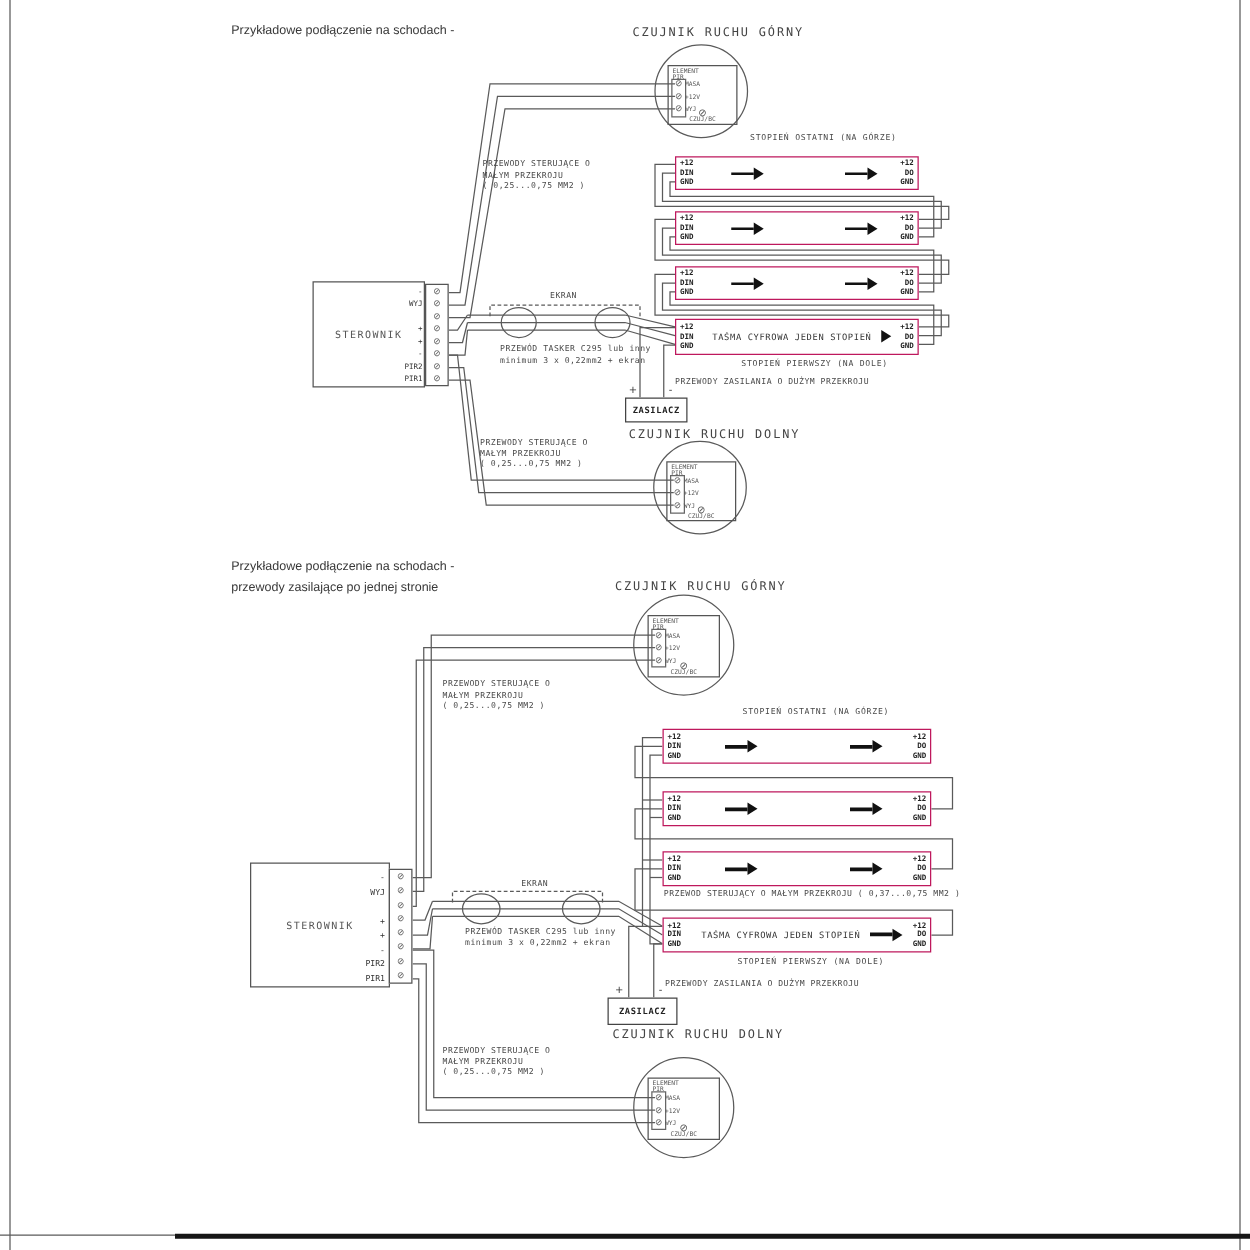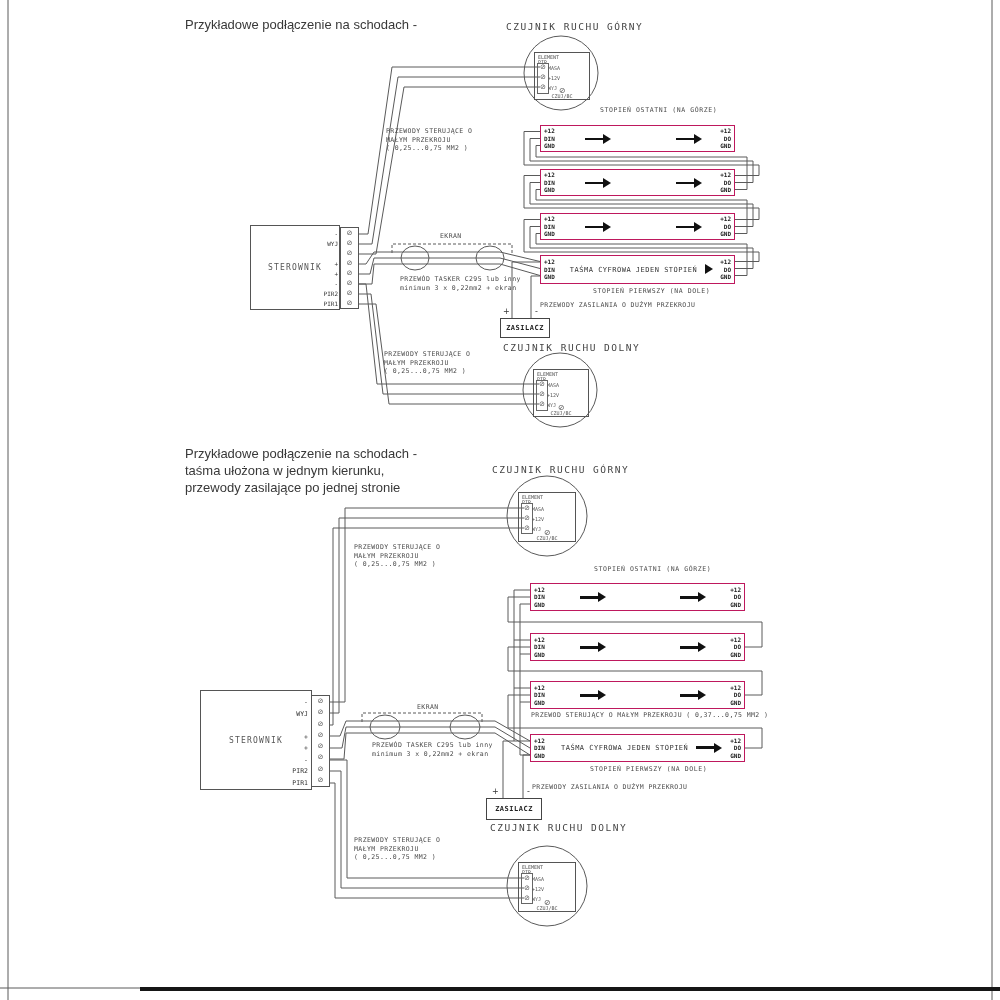--- a/index.html
+++ b/index.html
@@ -2,21 +2,21 @@
 <html><head>
 <meta charset="utf-8">
 <style>
   html,body{margin:0;padding:0;background:#fff;}
   .page{position:relative;width:1000px;height:1000px;background:#ffffff;overflow:hidden;
         font-family:"DejaVu Sans Mono",monospace;}
   svg.wires{position:absolute;left:0;top:0;width:1000px;height:1000px;}
   svg.wires polyline, svg.wires line, svg.wires circle, svg.wires ellipse{
     fill:none;stroke:#5a5a5a;stroke-width:1;}
   .abs{position:absolute;}
-  .title{font-family:"Liberation Sans",sans-serif;font-size:13px;line-height:17px;color:#383838;}
+  .title{font-family:"Liberation Sans",sans-serif;font-size:10px;line-height:17px;color:#383838;}
   .seclabel{font-size:9.5px;letter-spacing:1.5px;color:#444;white-space:nowrap;}
   .steplabel{font-size:6.5px;letter-spacing:0.6px;color:#4a4a4a;white-space:nowrap;}
   .note{font-size:6.5px;line-height:8.5px;letter-spacing:0.4px;color:#4a4a4a;white-space:nowrap;}
   .strip{position:absolute;border:1px solid #be185d;background:#fff;box-sizing:border-box;}
   .pins{position:absolute;top:1px;bottom:1px;display:flex;flex-direction:column;
         justify-content:space-evenly;font-size:6px;font-weight:bold;line-height:6px;color:#222;}
   .pins.l{left:3px;align-items:flex-start;}
   .pins.r{right:3px;align-items:flex-end;}
   .carrow{position:absolute;height:2.5px;background:#111;width:18px;top:50%;margin-top:-1px;}
   .carrow:after{content:"";position:absolute;left:100%;top:50%;transform:translateY(-50%);
@@ -280,21 +280,20 @@
       </div>
   <div class="pins r">
         <span>+12</span>
         <span>DO</span>
         <span>GND</span>
       </div>
 </div>
 
 <div class="abs title" style="left:185px;top:445px;">
   <div>Przykładowe podłączenie na schodach -</div>
-  <div>taśma ułożona w jednym kierunku,</div>
   <div>przewody zasilające po jednej stronie</div>
 </div>
 
 <div class="abs seclabel" style="left:492px;top:464px;">CZUJNIK RUCHU GÓRNY</div>
 <div class="abs seclabel" style="left:490px;top:822px;">CZUJNIK RUCHU DOLNY</div>
 
 <div class="sensorbox" style="left:518px;top:492px;width:58px;height:50px;">
   <div class="shdr">
     <div>ELEMENT</div>
         <div>PIR</div>

